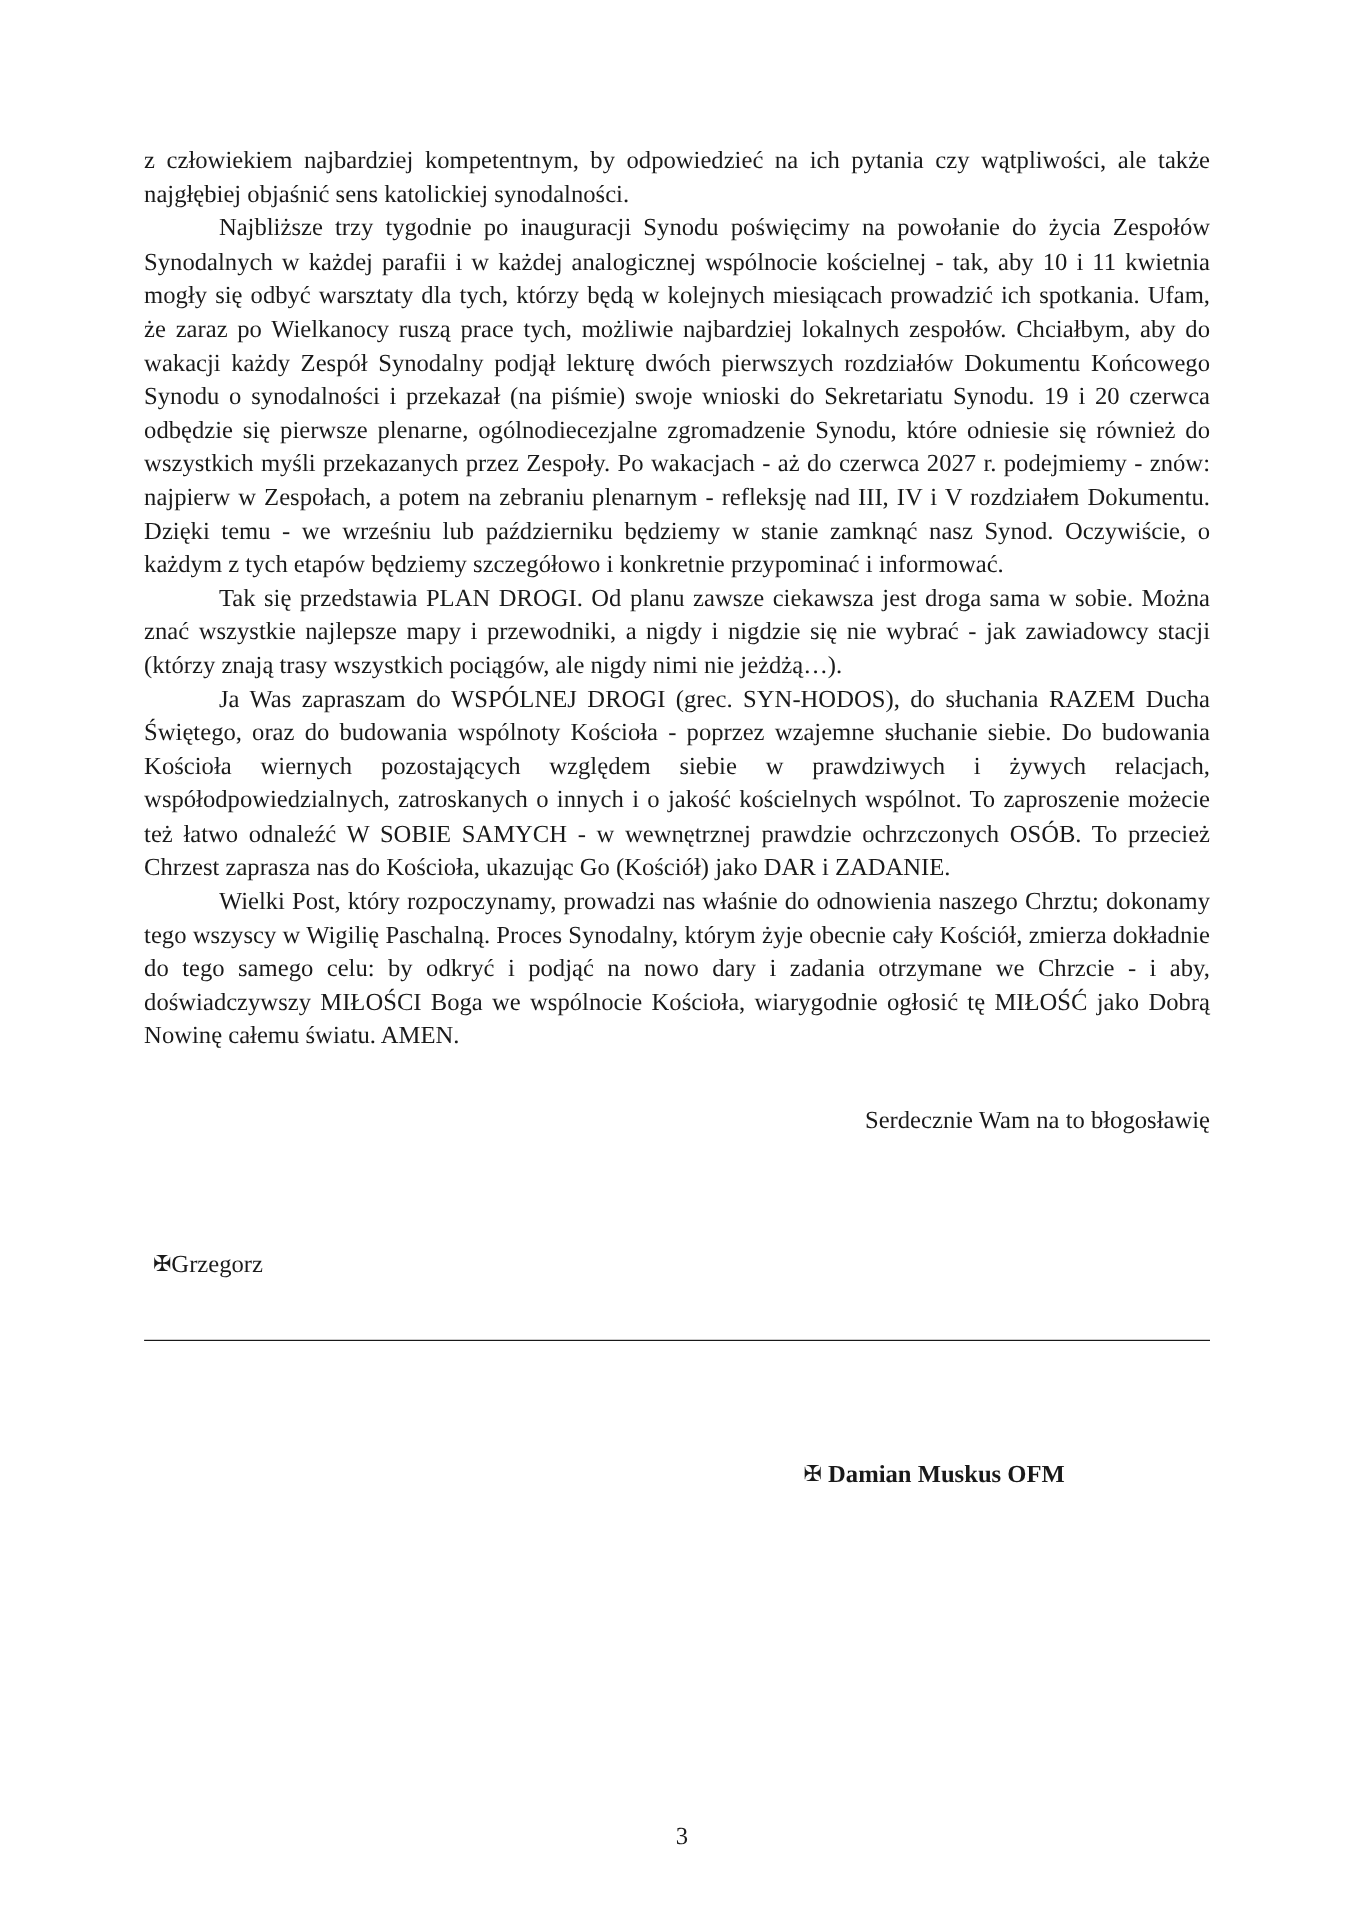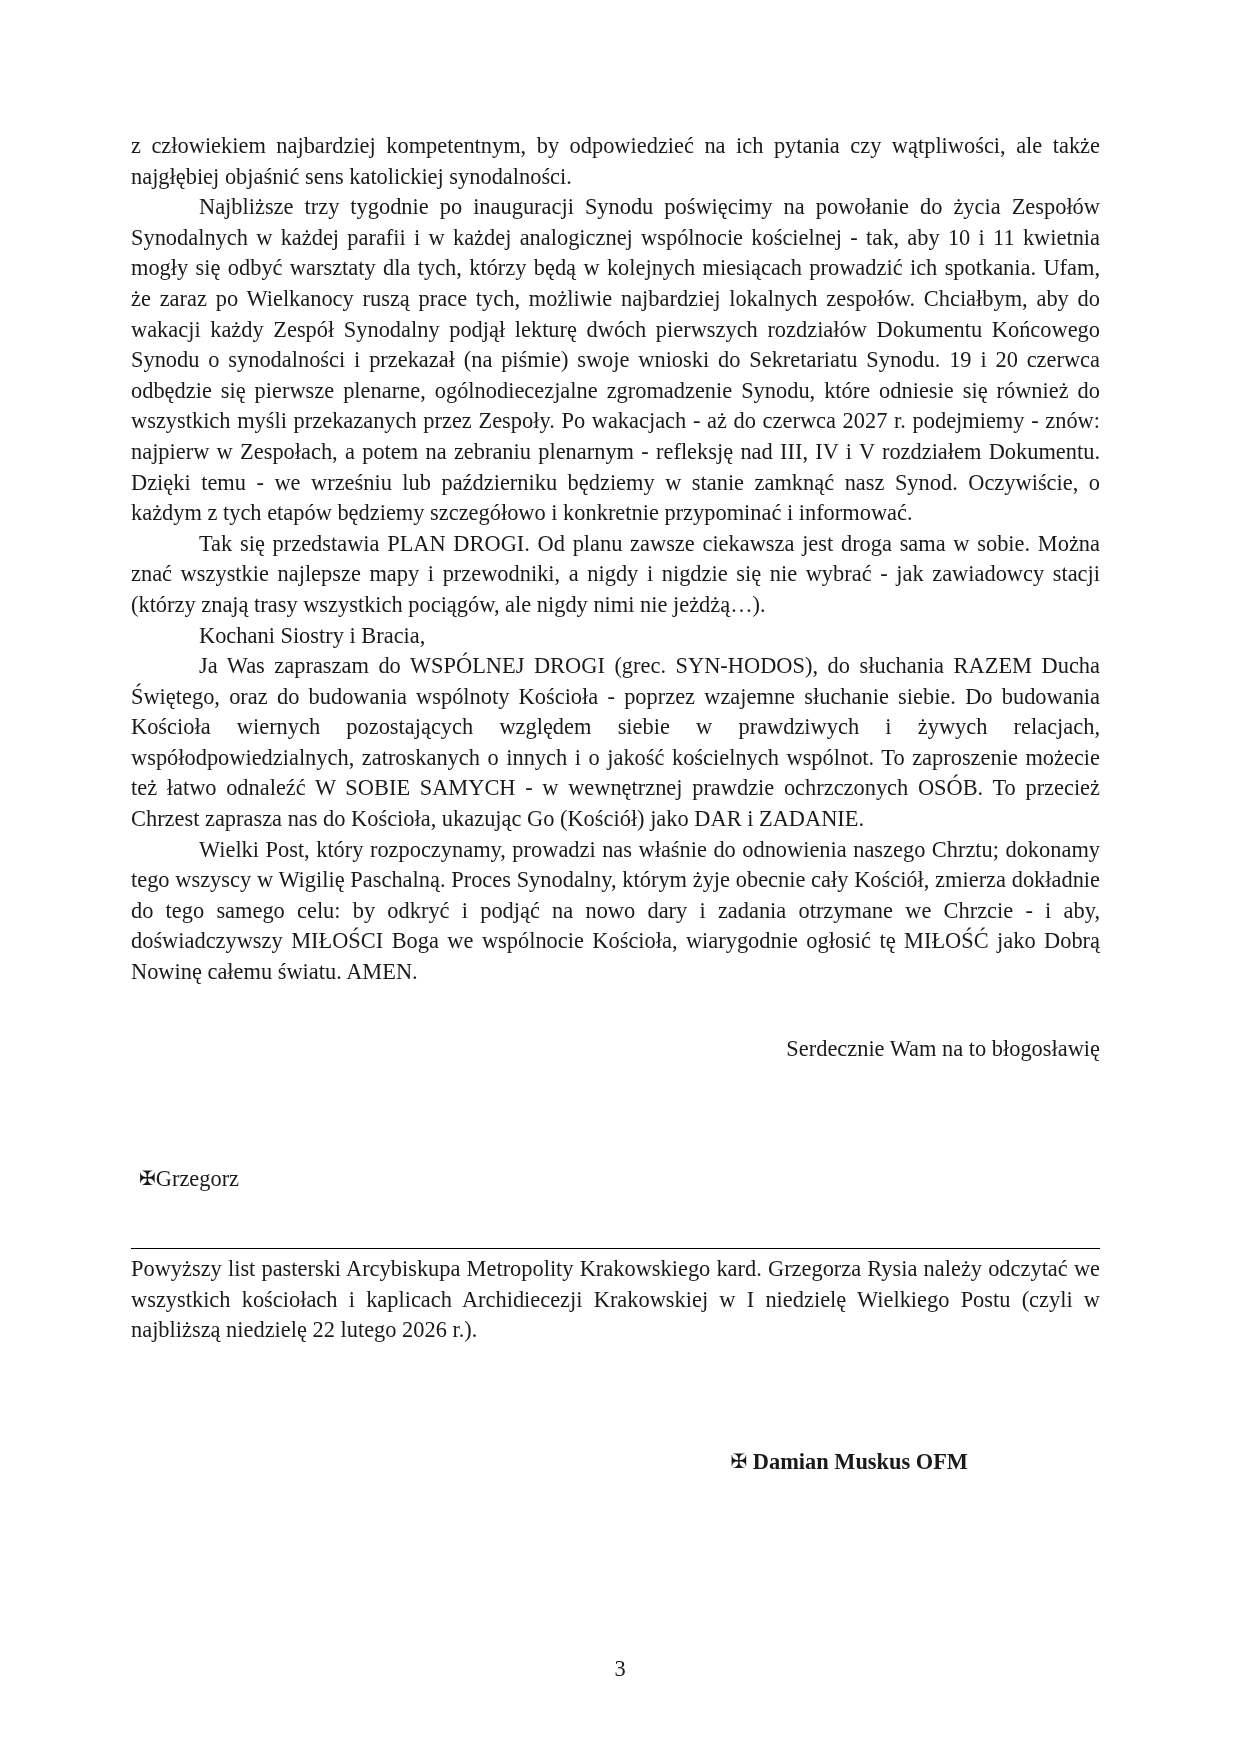--- a/index.html
+++ b/index.html
@@ -122,35 +122,33 @@
 </style>
 </head>
 <body>
 
 <div class="page">
 
   <section class="body-text">
     <p>z człowiekiem najbardziej kompetentnym, by odpowiedzieć na ich pytania czy wątpliwości, ale także najgłębiej objaśnić sens katolickiej synodalności.</p>
     <p class="indent">Najbliższe trzy tygodnie po inauguracji Synodu poświęcimy na powołanie do życia Zespołów Synodalnych w każdej parafii i w każdej analogicznej wspólnocie kościelnej - tak, aby 10 i 11 kwietnia mogły się odbyć warsztaty dla tych, którzy będą w kolejnych miesiącach prowadzić ich spotkania. Ufam, że zaraz po Wielkanocy ruszą prace tych, możliwie najbardziej lokalnych zespołów. Chciałbym, aby do wakacji każdy Zespół Synodalny podjął lekturę dwóch pierwszych rozdziałów Dokumentu Końcowego Synodu o synodalności i przekazał (na piśmie) swoje wnioski do Sekretariatu Synodu. 19 i 20 czerwca odbędzie się pierwsze plenarne, ogólnodiecezjalne zgromadzenie Synodu, które odniesie się również do wszystkich myśli przekazanych przez Zespoły. Po wakacjach - aż do czerwca 2027 r. podejmiemy - znów: najpierw w Zespołach, a potem na zebraniu plenarnym - refleksję nad III, IV i V rozdziałem Dokumentu. Dzięki temu - we wrześniu lub październiku będziemy w stanie zamknąć nasz Synod. Oczywiście, o każdym z tych etapów będziemy szczegółowo i konkretnie przypominać i informować.</p>
     <p class="indent">Tak się przedstawia PLAN DROGI. Od planu zawsze ciekawsza jest droga sama w sobie. Można znać wszystkie najlepsze mapy i przewodniki, a nigdy i nigdzie się nie wybrać - jak zawiadowcy stacji (którzy znają trasy wszystkich pociągów, ale nigdy nimi nie jeżdżą…).</p>
-    <p class="indent">Kochani Siostry i Bracia,</p>
     <p class="indent">Ja Was zapraszam do WSPÓLNEJ DROGI (grec. SYN-HODOS), do słuchania RAZEM Ducha Świętego, oraz do budowania wspólnoty Kościoła - poprzez wzajemne słuchanie siebie. Do budowania Kościoła wiernych pozostających względem siebie w prawdziwych i żywych relacjach, współodpowiedzialnych, zatroskanych o innych i o jakość kościelnych wspólnot. To zaproszenie możecie też łatwo odnaleźć W SOBIE SAMYCH - w wewnętrznej prawdzie ochrzczonych OSÓB. To przecież Chrzest zaprasza nas do Kościoła, ukazując Go (Kościół) jako DAR i ZADANIE.</p>
     <p class="indent">Wielki Post, który rozpoczynamy, prowadzi nas właśnie do odnowienia naszego Chrztu; dokonamy tego wszyscy w Wigilię Paschalną. Proces Synodalny, którym żyje obecnie cały Kościół, zmierza dokładnie do tego samego celu: by odkryć i podjąć na nowo dary i zadania otrzymane we Chrzcie - i aby, doświadczywszy MIŁOŚCI Boga we wspólnocie Kościoła, wiarygodnie ogłosić tę MIŁOŚĆ jako Dobrą Nowinę całemu światu. AMEN.</p>
   </section>
 
   <p class="blessing">Serdecznie Wam na to błogosławię</p>
 
   <div class="signature-block">
     <span class="sig-name"><span class="cross">✠</span><span>Grzegorz</span></span>
   </div>
 
   <hr class="hr-divider">
 
   <section class="decree">
-    <p class="decree-body">Powyższy list pasterski Arcybiskupa Metropolity Krakowskiego kard. Grzegorza Rysia należy odczytać we wszystkich kościołach i kaplicach Archidiecezji Krakowskiej w I niedzielę Wielkiego Postu (czyli w najbliższą niedzielę 22 lutego 2026 r.).</p>
   </section>
 
   <div class="closing-signature">
     <span class="name-row"><span class="cross">✠</span> <span>Damian Muskus OFM</span></span>
   </div>
 
   <div class="page-number">3</div>
 
 </div>
 

